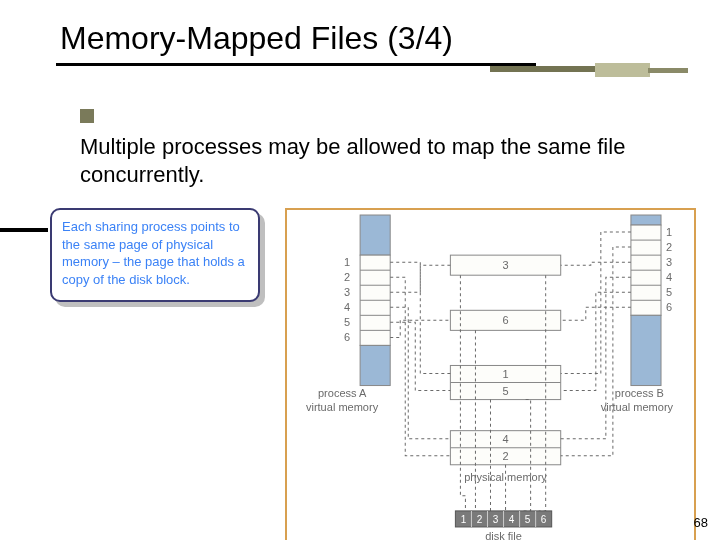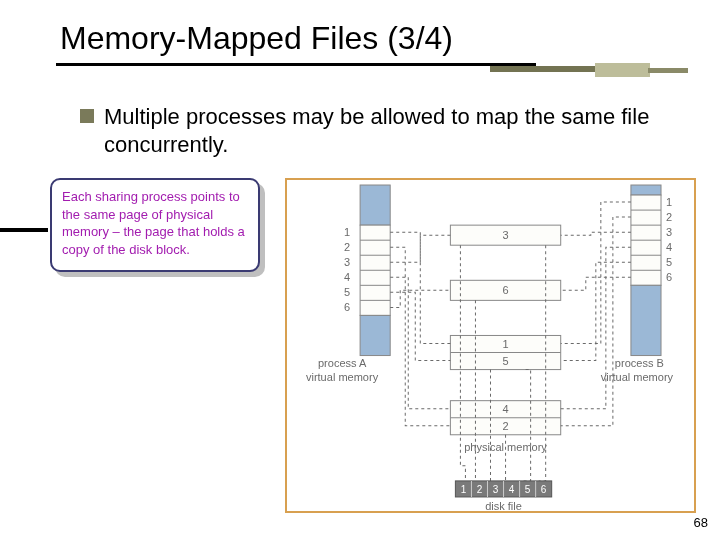--- a/index.html
+++ b/index.html
@@ -6,28 +6,28 @@
   body { width: 720px; height: 540px; background: #fff; font-family: Arial, Helvetica, sans-serif; position: relative; overflow: hidden; }
   .slide { position: relative; width: 720px; height: 540px; padding: 20px 24px 10px 60px; }
   .title { font-size: 32px; font-weight: 400; color: #000; margin-bottom: 6px; }
   .title-underline { position: relative; height: 12px; margin-bottom: 28px; }
   .title-underline .bar1 { position:absolute; left:-4px; top:0; width:480px; height:3px; background:#000; }
   .title-underline .bar2 { position:absolute; left:430px; top:3px; width:110px; height:6px; background:#737352; }
   .title-underline .bar3 { position:absolute; left:535px; top:0px; width:55px; height:14px; background:#bdbd9a; }
   .title-underline .bar4 { position:absolute; left:588px; top:5px; width:40px; height:5px; background:#8a8a68; }
   .sidebar { position:absolute; left:0; top:228px; width:48px; height:4px; background:#000; }
 
-  .bullet-row { display:flex; align-items:flex-start; gap:10px; margin-left:20px; margin-bottom:20px; }
+  .bullet-row { display:flex; align-items:flex-start; gap:10px; margin-left:20px; margin-bottom:20px;flex-direction:column; }
   .bullet-sq { width:14px; height:14px; background:#7a7a5a; margin-top:6px; flex:none; }
   .bullet-text { font-size:22px; color:#000; line-height:1.25; }
 
   .content-row { display:flex; align-items:flex-start; gap:10px; }
   .callout-wrap { position:relative; width:225px; height:120px; flex:none; margin-left:-10px; }
   .callout-shadow { position:absolute; left:5px; top:5px; width:210px; height:94px; background:#bfbfbf; border-radius:10px; }
-  .callout { position:absolute; left:0; top:0; width:210px; height:94px; background:#fff; border:2px solid #3a3a72; border-radius:10px; padding:8px 10px; font-size:13px; line-height:1.35; color:#a21caf; }
+  .callout { position:absolute; left:0; top:0; width:210px; height:94px; background:#fff; border:2px solid #3a3a72; border-radius:10px; padding:8px 10px; font-size:13px; line-height:1.35; color:#3b82f6; }
 
   .diagram { position:relative; flex:1; border:2px solid #d8a050; background:#fff; height:335px; }
   .diagram svg { width:100%; height:100%; }
 
   .page-num { position:absolute; right:12px; bottom:10px; font-size:13px; color:#000;margin-top:23px; }
 
   text { font-family: Arial, Helvetica, sans-serif; }
   .mem-label { font-size:11px; fill:#6a6a6a; }
   .num-label { font-size:11px; fill:#6a6a6a; }
   .disk-num { font-size:10px; fill:#fff; }

